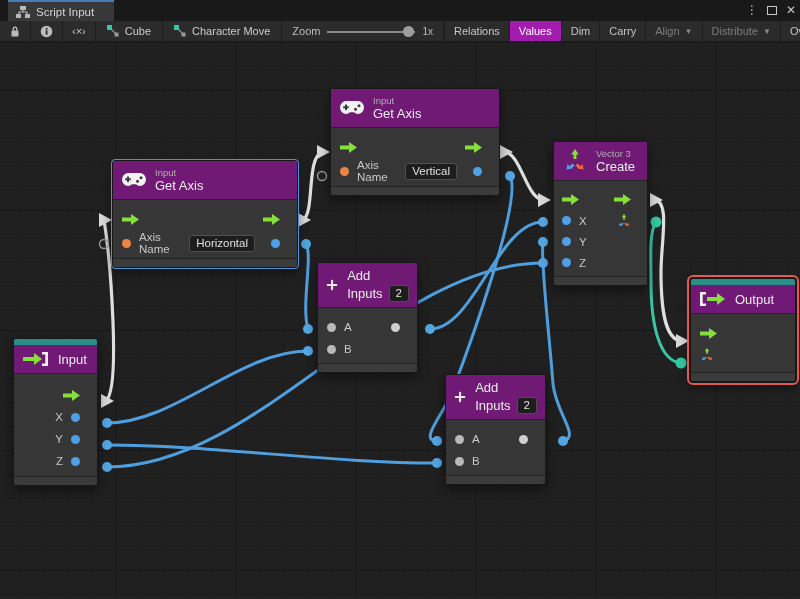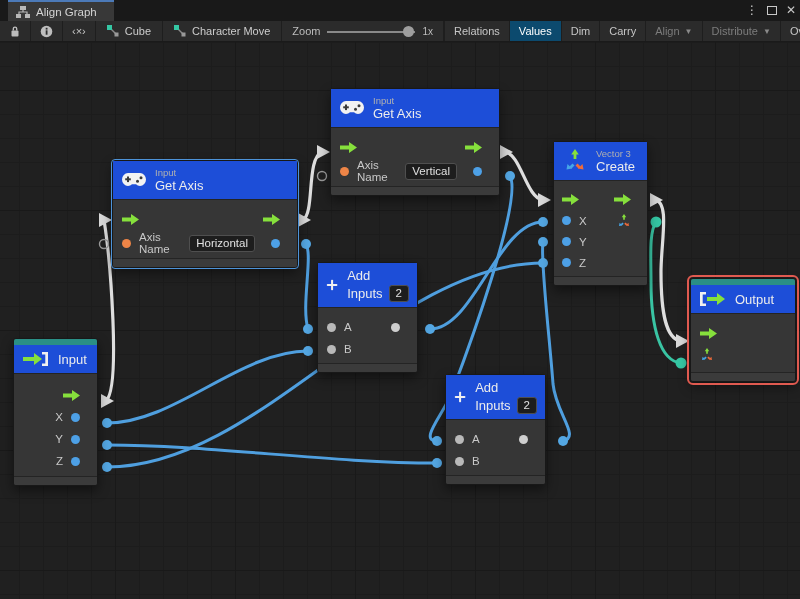--- a/index.html
+++ b/index.html
@@ -15,21 +15,21 @@
   .winctrl { position:absolute; right:4px; top:0; height:21px; display:flex; align-items:center; gap:9px; }
   .winctrl span { color:#c8c8c8; font-size:12px; line-height:21px; cursor:default; }
   .win-max { width:10px; height:9px; border:1.5px solid #c8c8c8; display:inline-block; }
 
   
   .toolbar { position:absolute; left:0; top:21px; width:800px; height:21px; background:#2b2b2b;
     border-bottom:1px solid #1a1a1a; display:flex; align-items:stretch; overflow:hidden; }
   .tbtn { display:flex; align-items:center; justify-content:center; padding:0 9px; color:#c6c6c6;
     font-size:11px; white-space:nowrap; border-right:1px solid #1e1e1e; }
   .tbtn.noborder { border-right:none; }
-  .tbtn.active { background:#0c4a6e; color:#fff; }
+  .tbtn.active { background:#a21caf; color:#fff; }
   .tbtn.disabled { color:#7c7c7c; }
   .tb-gap { width:8px; }
   .caret { font-size:8px; margin-left:5px; color:#8a8a8a; }
   .crumb { display:flex; align-items:center; gap:6px; padding:0 11px; color:#cccccc; font-size:11px;
     border-right:1px solid #1e1e1e; white-space:nowrap;text-align:right; }
   .zoomgrp { display:flex; align-items:center; gap:7px; padding:4px 10px; border-right:1px solid #1e1e1e; }
   .zoom-label { color:#bdbdbd; font-size:11px; }
   .slider { position:relative; width:88px; height:21px; }
   .slider .track { position:absolute; left:0; top:10px; width:88px; height:2px; background:#8a8a8a; }
   .slider .handle { position:absolute; left:76px; top:5px; width:11px; height:11px; border-radius:50%; background:#9e9e9e; }
@@ -47,21 +47,21 @@
     background-size:120px 120px, 120px 120px, 24px 24px, 24px 24px;
     background-position:115px 48px, 115px 48px, 19px 0px, 19px 0px; }
   svg.wires { position:absolute; left:0; top:0; width:800px; height:557px; }
 
   
   .node { position:absolute; background:#363636; border:1px solid #181818; border-radius:3px;
     box-shadow:0 5px 12px rgba(0,0,0,.45); }
   .node.selected { outline:1.5px solid #4d93d8; outline-offset:0px; }
   .node.errorsel { outline:2px solid #e05a50; outline-offset:1px; }
   .teal-strip { height:6px; background:#2a8f86; border-radius:2px 2px 0 0; }
-  .n-header { background:#1d4ed8; display:flex; align-items:center; gap:9px; padding:6px 9px;
+  .n-header { background:#701a75; display:flex; align-items:center; gap:9px; padding:6px 9px;
     border-bottom:1px solid #242424; }
   .n-kind { color:#b0b0b0; font-size:9.5px; line-height:11px; }
   .n-title { color:#ececec; font-size:13px; line-height:15px; white-space:nowrap; }
   .n-body { padding:5px 8px 3px 0; }
   .n-footer { height:9px; background:#3b3b3b; border-top:1px solid #242424; border-radius:0 0 2px 2px; }
   .row { display:flex; align-items:center; gap:8px; padding:0 9px; }
   .dot { width:9px; height:9px; border-radius:50%; flex:0 0 auto; }
   .dot.blue { background:#4da0e6; } .dot.orange { background:#ee8547; }
   .dot.gray { background:#b9b9b9; } .dot.lite { background:#cfcfcf; }
   .plabel { color:#c8c8c8; font-size:11.5px; }
@@ -96,21 +96,21 @@
 <div class="app">
 
   <div class="tabbar">
     <div class="tab">
       <svg width="14" height="12" viewBox="0 0 14 12">
         <path d="M7,4 v2 M3,8 V6 h8 v2" stroke="#b8b8b8" stroke-width="1.2" fill="none"></path>
         <rect x="4" y="0" width="6" height="4" fill="#b8b8b8"></rect>
         <rect x="0" y="8" width="5" height="4" fill="#b8b8b8"></rect>
         <rect x="9" y="8" width="5" height="4" fill="#b8b8b8"></rect>
       </svg>
-      <span class="tab-label">Align Graph</span>
+      <span class="tab-label">Script Input</span>
     </div>
     <div class="winctrl">
       <span>⋮</span>
       <span class="win-max"></span>
       <span>✕</span>
     </div>
   </div>
 
   <div class="toolbar">
     <div class="tbtn">

